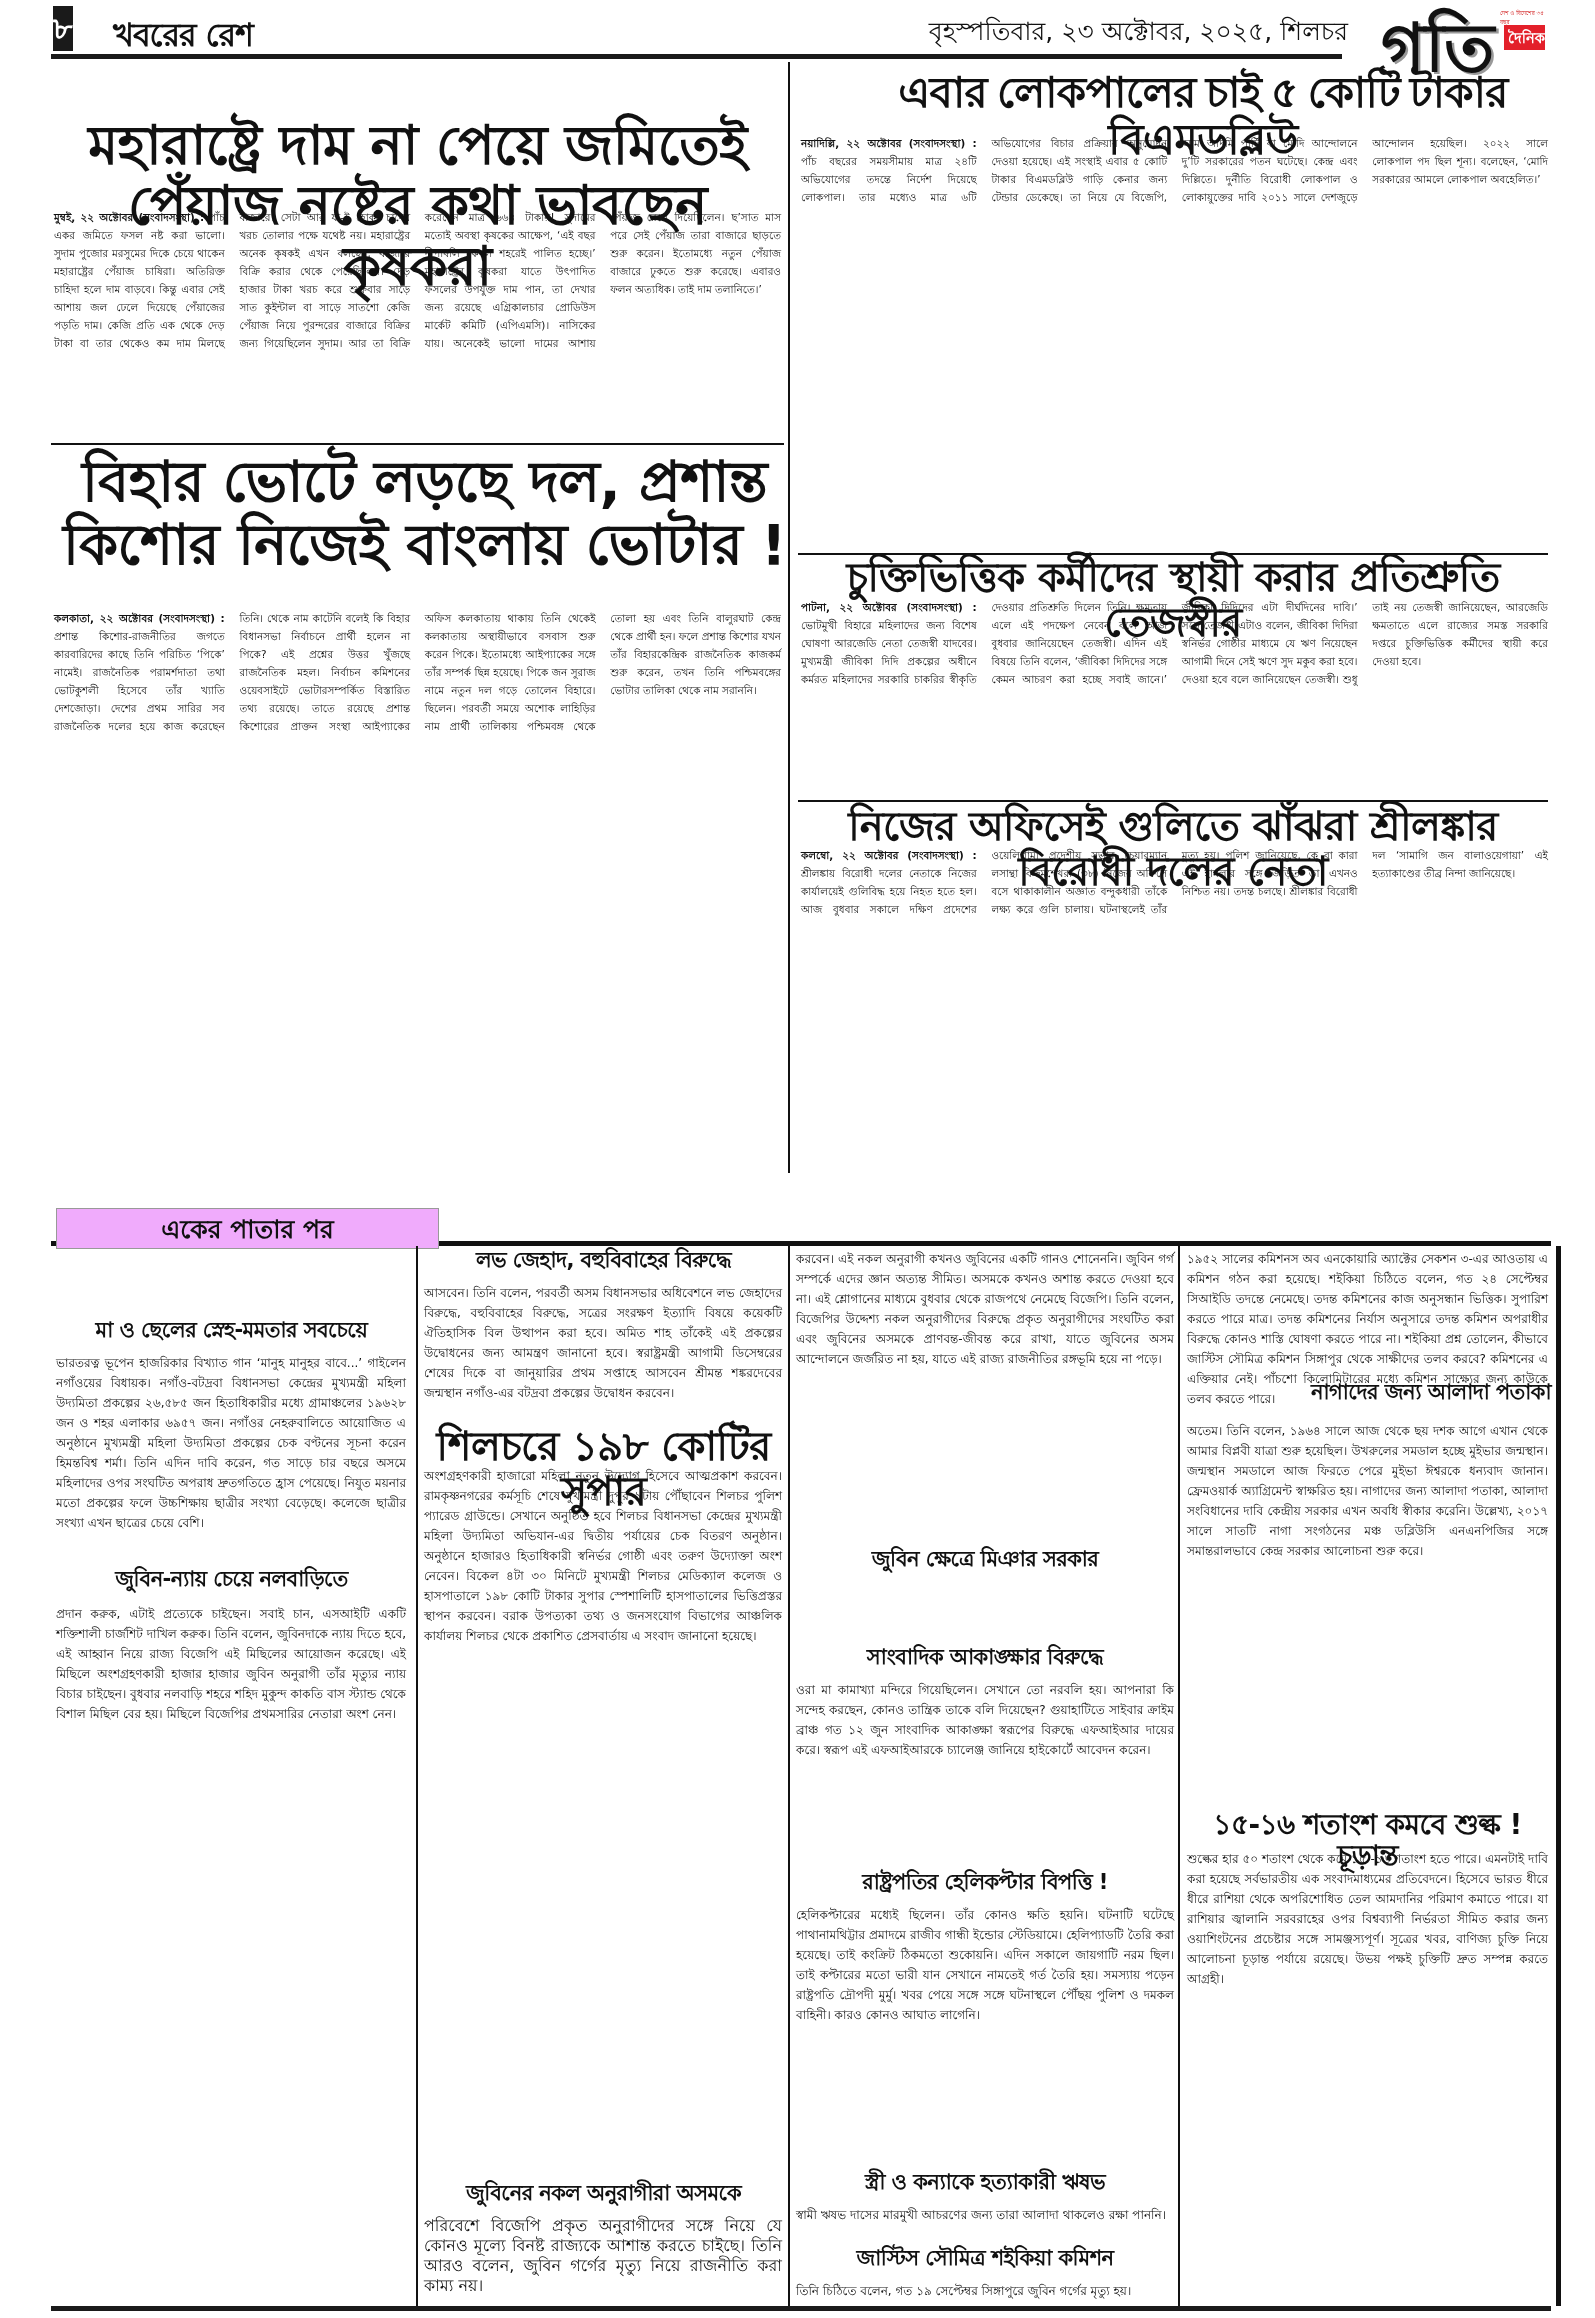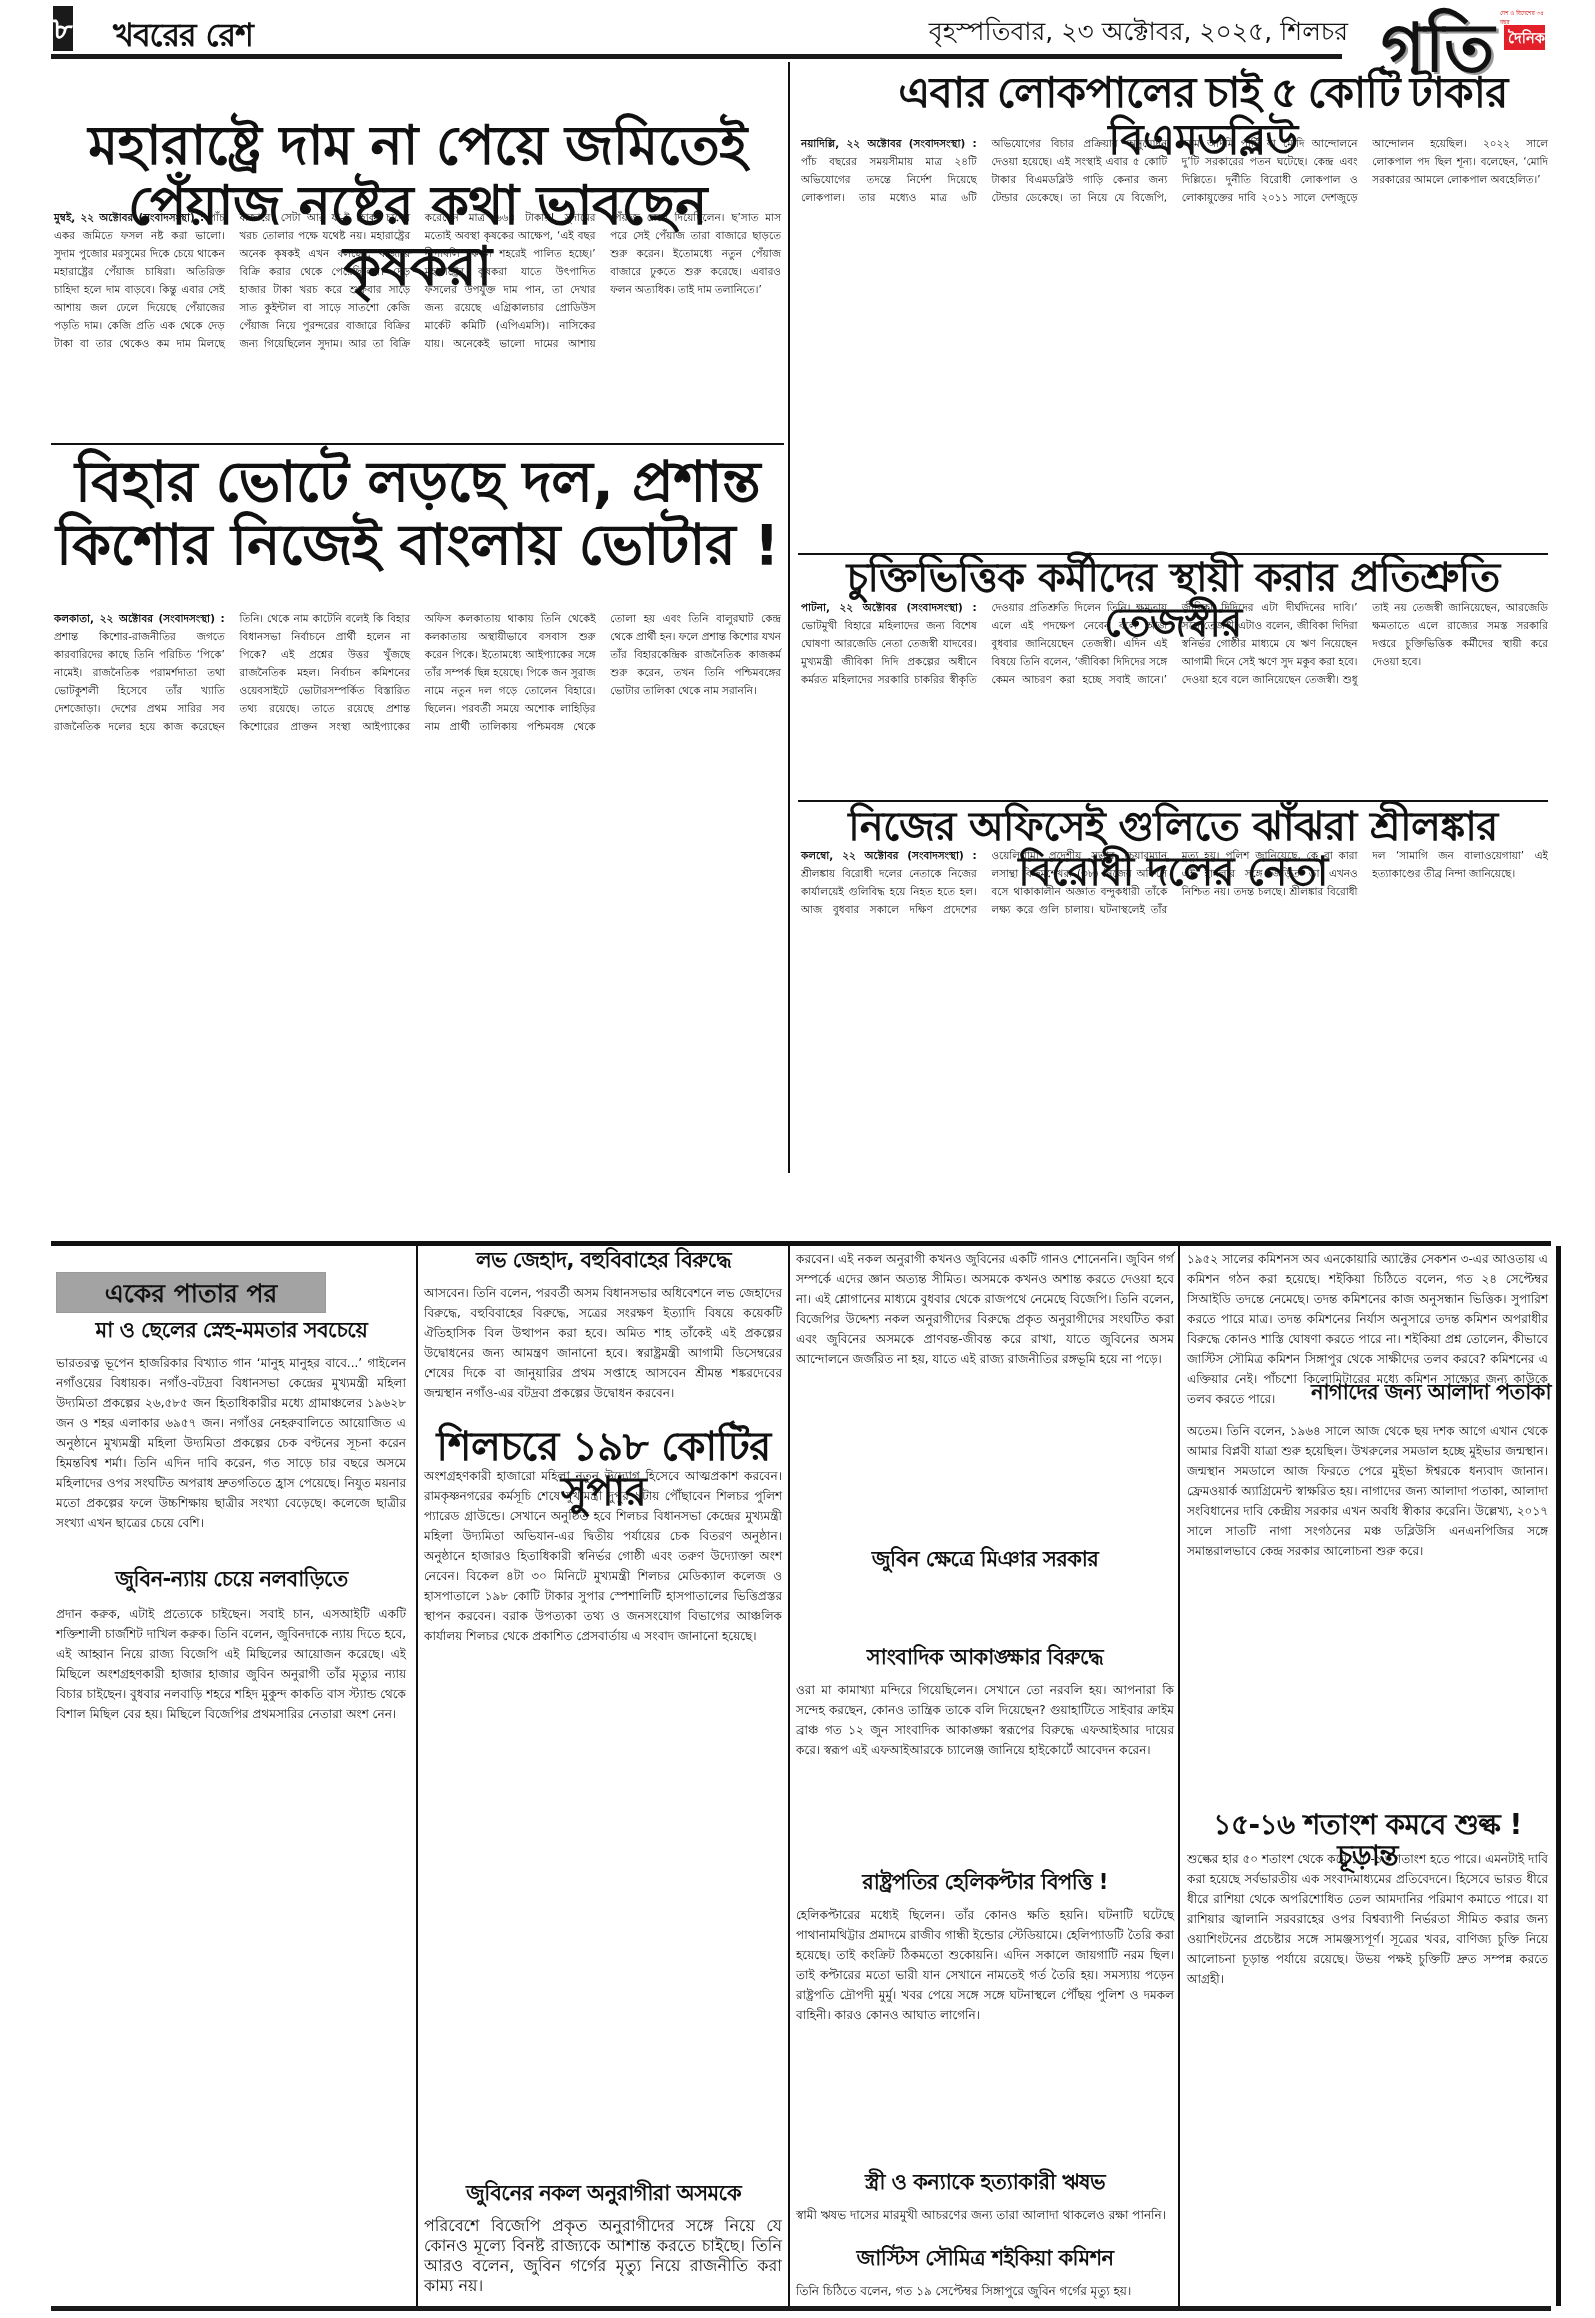--- a/index.html
+++ b/index.html
@@ -27,21 +27,21 @@
   
   .article { position: absolute; font-size: 10.4px; line-height: 18px; text-align: justify; font-family: "DejaVu Sans", sans-serif; }
   .cols { column-gap: 14.7px; }
   .cols-4 { column-count: 4; }
   .dateline { font-weight: bold; }
 
   .vrule { position: absolute; width: 1.7px; background: #111; }
   .hrule { position: absolute; height: 1.7px; background: #111; }
   .thick { height: 5px; }
 
-  .continued-box { position: absolute; left: 56px; top: 1272px; width: 270px; height: 41px; background: #a3a3a3; border: 0.6px solid #999; }
+  .continued-box { position: absolute; left: 56px; top: 1208px; width: 383px; height: 41px; background: #f0abfc; border: 0.6px solid #999; }
   .continued-box span { display: block; font-size: 25px; font-weight: bold; text-align: center; line-height: 41px; font-family: "DejaVu Sans", sans-serif; }
 
   .bottom-rule { position: absolute; left: 51px; top: 2306px; width: 1500px; height: 5px; background: #1a1a1a; }
 </style>
 </head>
 <body>
 
 <div class="masthead">
   <div class="page-num">৮</div>
   <div class="section-title">খবরের রেশ</div>
@@ -65,21 +65,21 @@
 
 <div class="vrule" style="left:788px; top:62px; height:1111px;"></div>
 
 <div class="hl hl-l" style="left:828px; top:70px; width:750px;font-family:Liberation Serif, serif;">এবার লোকপালের চাই ৫ কোটি টাকার বিএমডব্লিউ</div>
 <div class="article cols cols-4" style="left:801px; top:134px; width:747px; height:414px;">
   <span class="dateline">নয়াদিল্লি, ২২ অক্টোবর (সংবাদসংস্থা) :</span>
   <span>পাঁচ বছরের সময়সীমায় মাত্র ২৪টি অভিযোগের তদন্তে নির্দেশ দিয়েছে লোকপাল। তার মধ্যেও মাত্র ৬টি অভিযোগের বিচার প্রক্রিয়ার অনুমোদন দেওয়া হয়েছে। এই সংস্থাই এবার ৫ কোটি টাকার বিএমডব্লিউ গাড়ি কেনার জন্য টেন্ডার ডেকেছে। তা নিয়ে যে বিজেপি, আম আদমি পার্টি বা মোদি আন্দোলনে দু’টি সরকারের পতন ঘটেছে। কেন্দ্র এবং দিল্লিতে। দুর্নীতি বিরোধী লোকপাল ও লোকায়ুক্তের দাবি ২০১১ সালে দেশজুড়ে আন্দোলন হয়েছিল। ২০২২ সালে লোকপাল পদ ছিল শূন্য। বলেছেন, ‘মোদি সরকারের আমলে লোকপাল অবহেলিত।’</span>
 </div>
 
 <div class="hrule" style="left:51px; top:443px; width:733px;"></div>
-<div class="hl" style="left:51px; top:451px; width:733px; font-size:56px;">
+<div class="hl" style="left:58px; top:451px; width:733px; font-size:56px;">
   <div>বিহার ভোটে লড়ছে দল, প্রশান্ত</div>
   <div>কিশোর নিজেই বাংলায় ভোটার !</div>
 </div>
 <div class="article cols cols-4" style="left:54px; top:609px; width:727px; height:626px;">
   <span class="dateline">কলকাতা, ২২ অক্টোবর (সংবাদসংস্থা) :</span>
   <span>প্রশান্ত কিশোর-রাজনীতির জগতে কারবারিদের কাছে তিনি পরিচিত ‘পিকে’ নামেই। রাজনৈতিক পরামর্শদাতা তথা ভোটকুশলী হিসেবে তাঁর খ্যাতি দেশজোড়া। দেশের প্রথম সারির সব রাজনৈতিক দলের হয়ে কাজ করেছেন তিনি। থেকে নাম কাটেনি বলেই কি বিহার বিধানসভা নির্বাচনে প্রার্থী হলেন না পিকে? এই প্রশ্নের উত্তর খুঁজছে রাজনৈতিক মহল। নির্বাচন কমিশনের ওয়েবসাইটে ভোটারসম্পর্কিত বিস্তারিত তথ্য রয়েছে। তাতে রয়েছে প্রশান্ত কিশোরের প্রাক্তন সংস্থা আইপ্যাকের অফিস কলকাতায় থাকায় তিনি থেকেই কলকাতায় অস্থায়ীভাবে বসবাস শুরু করেন পিকে। ইতোমধ্যে আইপ্যাকের সঙ্গে তাঁর সম্পর্ক ছিন্ন হয়েছে। পিকে জন সুরাজ নামে নতুন দল গড়ে তোলেন বিহারে। ছিলেন। পরবর্তী সময়ে অশোক লাহিড়ির নাম প্রার্থী তালিকায় পশ্চিমবঙ্গ থেকে তোলা হয় এবং তিনি বালুরঘাট কেন্দ্র থেকে প্রার্থী হন। ফলে প্রশান্ত কিশোর যখন তাঁর বিহারকেন্দ্রিক রাজনৈতিক কাজকর্ম শুরু করেন, তখন তিনি পশ্চিমবঙ্গের ভোটার তালিকা থেকে নাম সরাননি।</span>
 </div>
 
 <div class="hrule" style="left:798px; top:553px; width:750px;"></div>
 <div class="hl hl-m" style="left:798px; top:555px; width:750px;">চুক্তিভিত্তিক কর্মীদের স্থায়ী করার প্রতিশ্রুতি তেজস্বীর</div>

